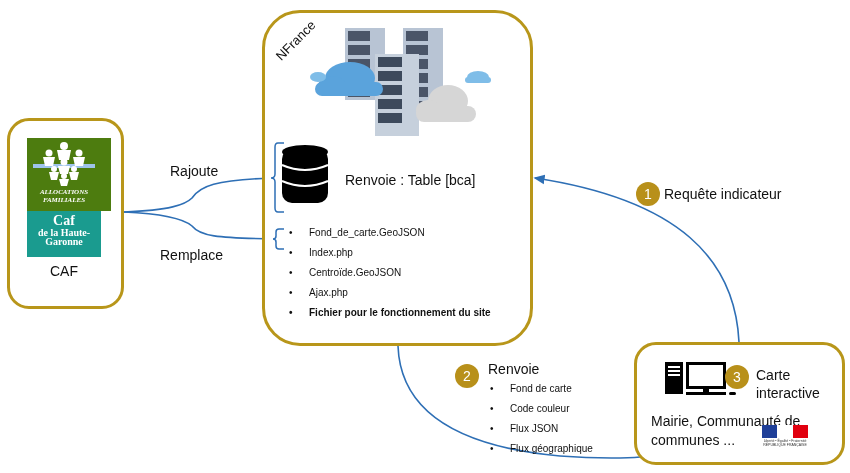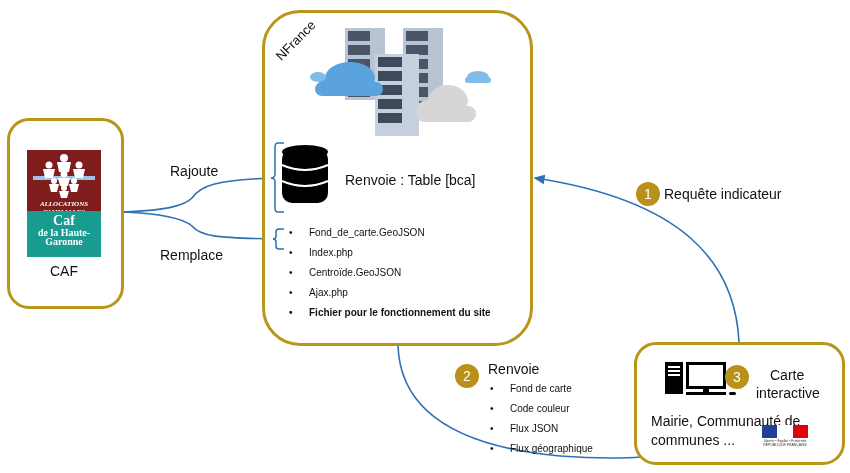--- a/index.html
+++ b/index.html
@@ -10,21 +10,21 @@
   #nfrance-box { left:262px; top:10px; width:271px; height:336px; border-radius:38px; }
   #client-box { left:634px; top:342px; width:211px; height:123px; border-radius:22px; }
   .txt { position:absolute; font-size:14px; line-height:18px; white-space:nowrap; }
   .badge { position:absolute; width:24px; height:24px; border-radius:50%; background:#b8901a; color:#fff;
            font-size:14px; line-height:24px; text-align:center; }
   svg.overlay { position:absolute; left:0; top:0; }
   ul.bullets { position:absolute; margin:0; padding:0; list-style:none; font-size:10px; line-height:20px; }
   ul.bullets li { position:relative; padding-left:24px; }
   ul.bullets li::before { content:"•"; position:absolute; left:4px; top:0; }
   .caf-logo { position:absolute; left:27px; top:138px; width:74px; height:119px; }
-  .caf-top { position:absolute; left:0; top:12px; width:74px; height:73px; background:#7f1d1d; }
+  .caf-top { position:absolute; left:0; top:0; width:84px; height:73px; background:#4d7c0f; }
   .caf-bottom { position:absolute; left:0; top:73px; width:74px; height:46px; background:#1a9b8f; color:#fff; text-align:center; }
   .caf-alloc { position:absolute; left:0; top:50px; width:74px; text-align:center; color:#fff; font-family:"Liberation Serif", serif;
                font-style:italic; font-weight:bold; font-size:7px; line-height:8px; }
   .caf-name { font-family:"Liberation Serif", serif; font-weight:bold; font-size:14px; line-height:15px; margin-top:2px; }
   .caf-sub { font-family:"Liberation Serif", serif; font-weight:bold; font-size:10px; line-height:9px; }
   .flag { position:absolute; left:762px; top:425px; width:46px; height:20px; }
   .flag-stripes { position:absolute; left:0; top:0; width:46px; height:13px; display:flex; }
   .flag-stripes span { flex:1; }
   .flag-caption { position:absolute; left:0; top:14px; width:46px; font-size:3.5px; line-height:4px; text-align:center; color:#333; }
 </style>
@@ -176,21 +176,21 @@
       <rect x="668" y="370" width="12" height="2" fill="#fff"></rect>
       <rect x="668" y="374" width="12" height="2" fill="#fff"></rect>
     <rect x="686" y="362" width="40" height="27" fill="#000"></rect>
     <rect x="689" y="365" width="34" height="21" fill="#fff"></rect>
     <rect x="703" y="389" width="6" height="3" fill="#000"></rect>
     <rect x="686" y="392" width="40" height="3" fill="#000"></rect>
     <rect x="729" y="392" width="7" height="3" rx="1.5" fill="#000"></rect>
   </g>
 </svg>
 <div class="badge" style="left:725px; top:365px;">3</div>
-<div class="txt" style="left:756px; top:366px;margin-left:14px;">Carte</div>
+<div class="txt" style="left:756px; top:366px;">Carte</div>
 <div class="txt" style="left:756px; top:384px;">interactive</div>
 <div class="txt" style="left:651px; top:412px;">Mairie, Communauté de</div>
 <div class="txt" style="left:651px; top:431px;">communes ...</div>
 
 <div class="flag">
   <div class="flag-stripes">
     <span style="background:#1f3f98;"></span>
       <span style="background:#ffffff;"></span>
       <span style="background:#e1000f;"></span>
   </div>

